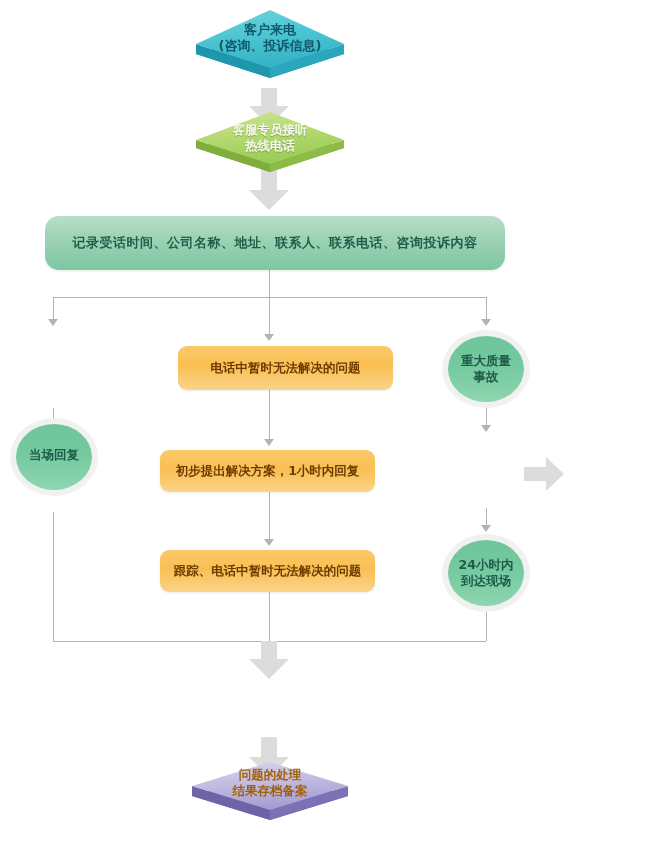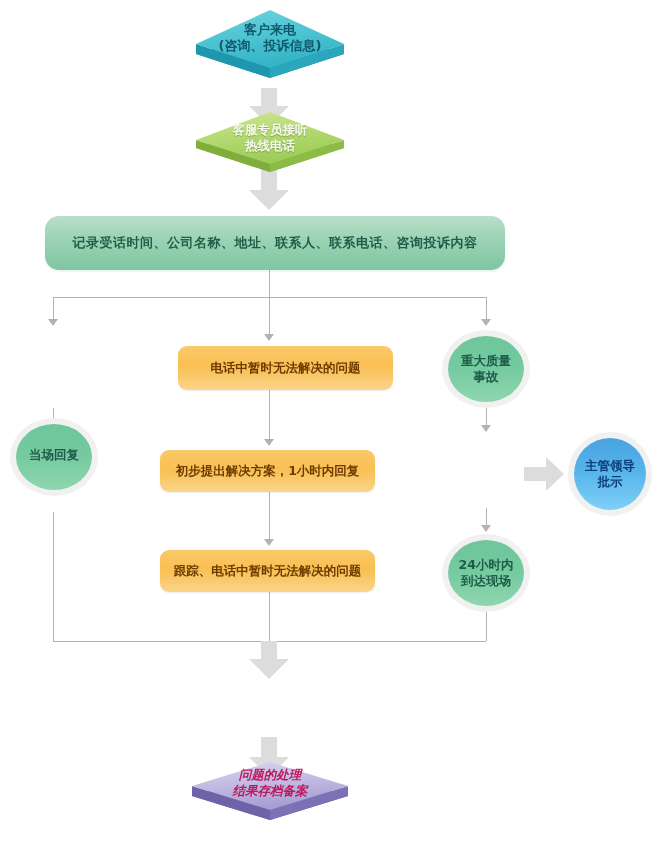--- a/index.html
+++ b/index.html
@@ -201,39 +201,33 @@
   </div>
 
 
   <div class="node circ green" style="left:442px;top:534px;width:88px;height:78px;">
     <div class="ring"></div>
     <div class="ball"></div>
     <div class="lbl">24小时内
 到达现场</div>
   </div>
 
-  <div class="node circ blue" style="left:568px;top:432px;width:84px;height:84px;">
-    <div class="ring"></div>
-    <div class="ball"></div>
-    <div class="lbl">主管领导
-批示</div>
-  </div>
 
 
   <div class="node" style="left:180px;top:758px;width:180px;height:82px;">
     <svg width="180" height="82" viewBox="0 0 180 82" style="position:absolute;left:0;top:0;">
       <defs>
         <linearGradient id="gPurpTop" x1="0" y1="0" x2="0.25" y2="1">
           <stop offset="0%" stop-color="#d9d5ec"></stop>
           <stop offset="50%" stop-color="#c2bbe2"></stop>
           <stop offset="100%" stop-color="#a79dd3"></stop>
         </linearGradient>
       </defs>
       <polygon points="90,62 12,38 90,14 168,38" fill="#6f63a8"></polygon>
       <polygon points="12,38 12,28 90,52 90,62" fill="#6f63a8"></polygon>
       <polygon points="90,52 168,28 168,38 90,62" fill="#7d71b6"></polygon>
       <polygon points="90,4 168,28 90,52 12,28" fill="url(#gPurpTop)"></polygon>
     </svg>
-    <div class="lbl" style="color:#be185d;font-size:12.5px;top:-16px;font-style:italic;">问题的处理
+    <div class="lbl" style="color:#a16207;font-size:12.5px;top:-16px;">问题的处理
 结果存档备案</div>
   </div>
 
 </div>
 
 </body></html>

